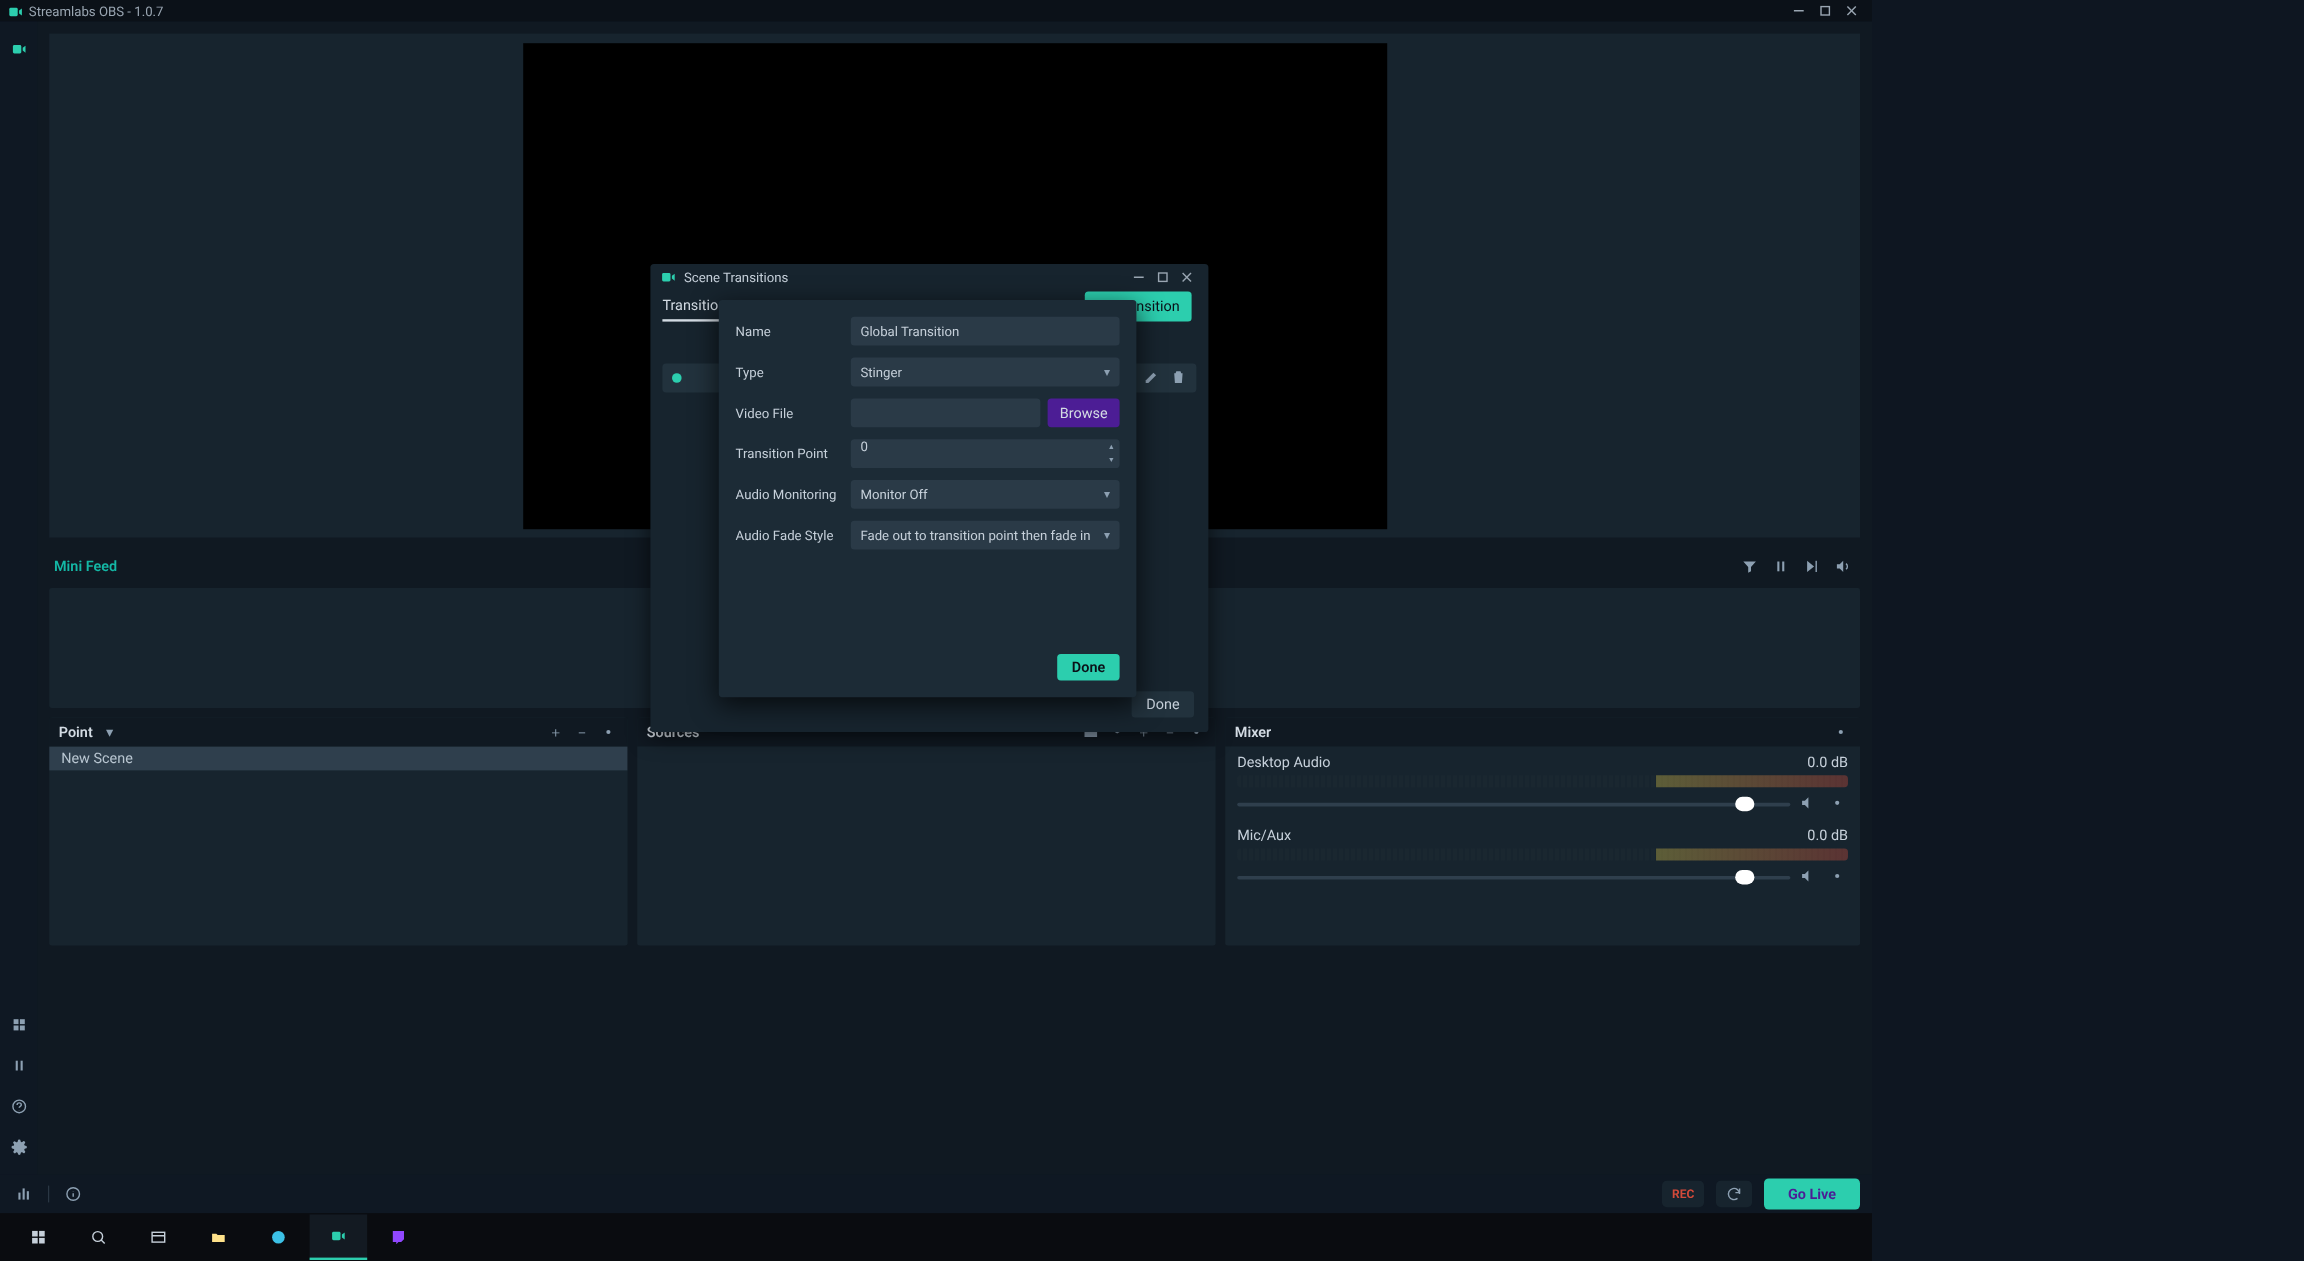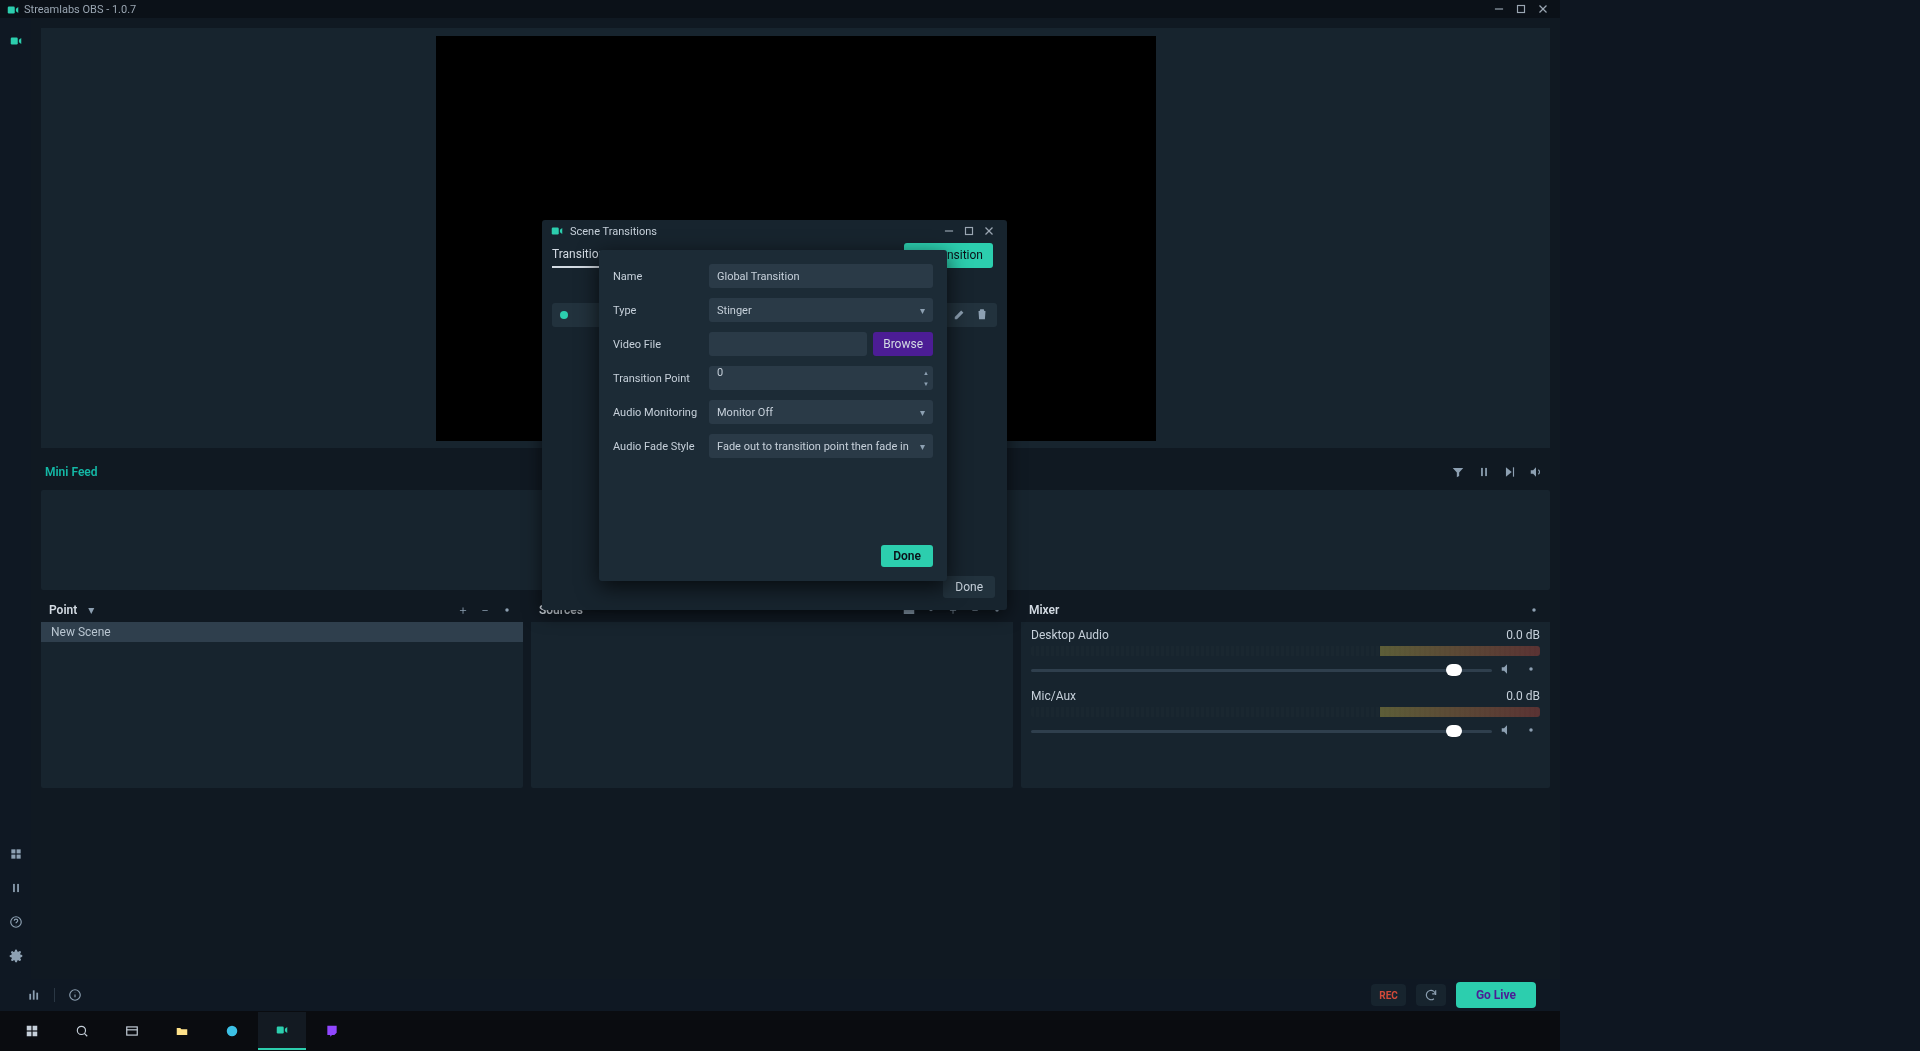--- a/index.html
+++ b/index.html
@@ -50,21 +50,21 @@
 .mixer-ch { padding: 6px 10px 4px 10px; }
 .mixer-ch .ch-head { display: flex; justify-content: space-between; color: #c6d0da; margin-bottom: 4px; }
 .mixer-rail { height: 10px; width: 100%; background: repeating-linear-gradient(90deg,#1a2730 0,#1a2730 3px,transparent 3px,transparent 5px); position: relative; border-radius: 3px; }
 .mixer-rail::after { content: ""; position: absolute; right: 0; top: 0; bottom: 0; width: 160px; background: linear-gradient(90deg,#d9c447,#d34a3a); border-radius: 0 3px 3px 0; opacity: .35; }
 .mixer-slider { margin-top: 6px; display: flex; align-items: center; gap: 8px; }
 .mixer-slider .track { flex: 1; height: 3px; background: #2f3f4d; border-radius: 2px; position: relative; }
 .mixer-slider .thumb { position: absolute; right: 30px; top: -5px; width: 16px; height: 12px; background: #fff; border-radius: 6px; }
 .mixer-slider .ic { color: #8da0b2; width: 16px; }
 
 
-.status { height: 32px; background: #0f1823; display: flex; align-items: center; padding: 0 24px; gap: 10px; }
+.status { height: 32px; background: #0f1823; display: flex; align-items: center; padding: 0 10px; gap: 10px; }
 .status .sep { width: 1px; height: 14px; background: #2a3744; }
 .status .ic { width: 20px; color: #8da0b2; display: inline-flex; justify-content: center; }
 .status .flex { flex: 1; }
 .status .pill { height: 22px; padding: 0 8px; display: flex; align-items: center; border-radius: 4px; background: #17242e; color: #8da0b2; }
 .status .pill.rec { color: #d34a3a; font-size: 10px; font-weight: 700; }
 .status .go-live { background: #2cceae; color: #4c1d95; font-weight: 700; padding: 0 20px; height: 26px; border-radius: 4px; display: flex; align-items: center; }
 
 
 .modal-back {
   position: absolute;

